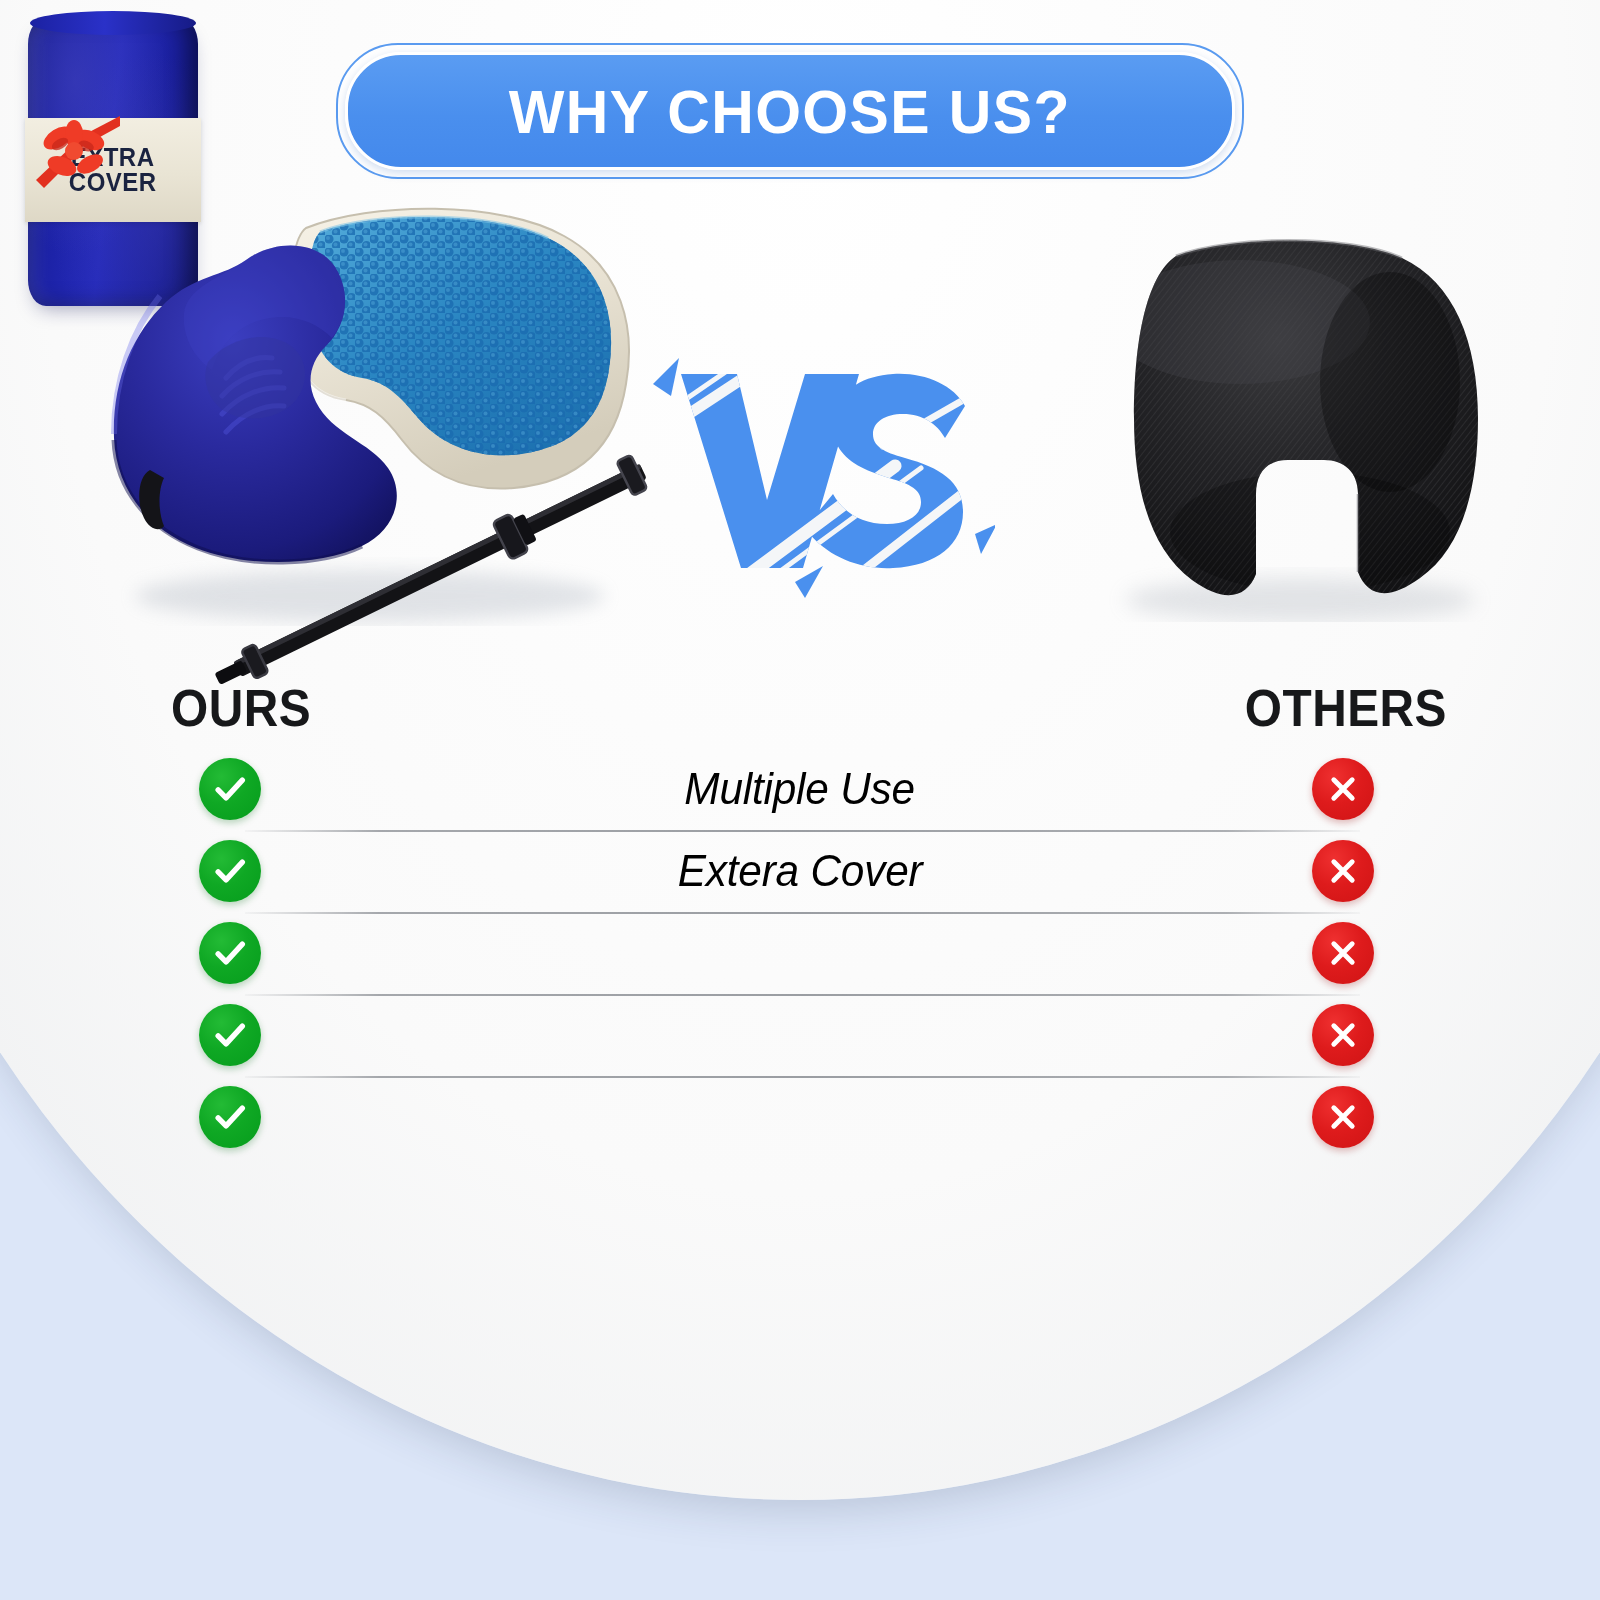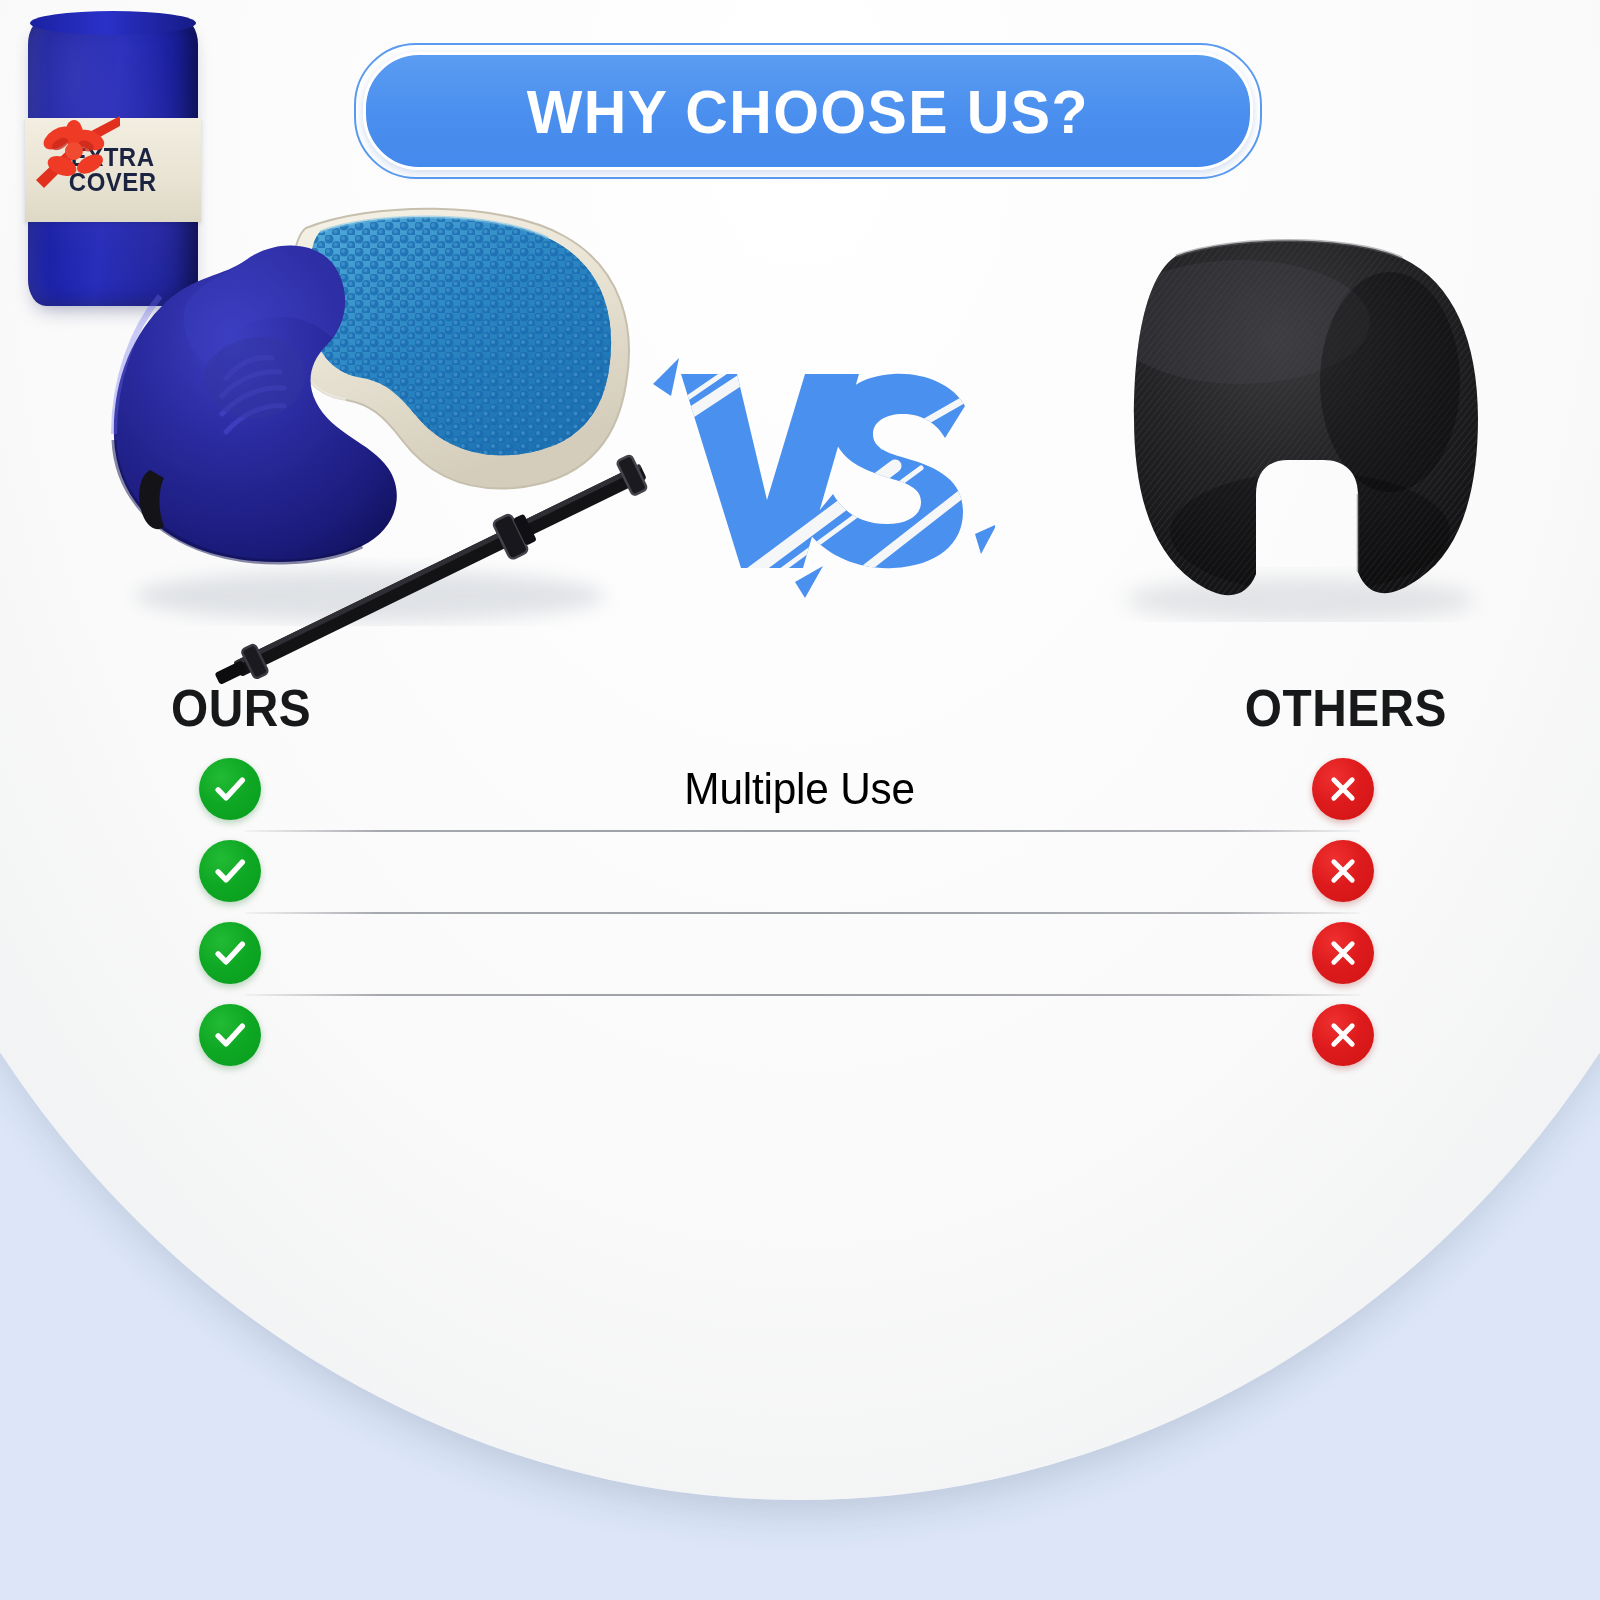--- a/index.html
+++ b/index.html
@@ -17,21 +17,21 @@
     position:absolute;
     left:-180px; top:-620px;
     width:1960px; height:2120px;
     border-radius:50%;
     background:radial-gradient(ellipse at 50% 35%, #ffffff 0%, #fafafa 55%, #f1f2f3 78%, #e9ebed 100%);
     box-shadow:0 26px 46px -18px rgba(40,55,85,.20);
   }
 
   
   .title-wrap{
-    position:absolute; left:363px; top:52px;
+    position:absolute; left:345px; top:52px;
     width:890px; height:118px;
   }
   .title-ring{
     position:absolute; inset:-9px;
     border:2px solid #5a9bf0;
     border-radius:62px;
     background:#ffffff;
   }
   .title-pill{
     position:absolute; inset:0;
@@ -96,21 +96,21 @@
     letter-spacing:.5px; transform:scaleX(.92);
   }
   .hdr-ours{ left:165px; }
   .hdr-others{ left:1236px; }
 
   
   .table{ position:absolute; left:0; top:748px; width:1600px; }
   .row{
     position:relative;
     height:82px;
-    display:flex; align-items:center;
+    display:flex; align-items:center;font-style:italic;
   }
   .row + .row::before{
     content:"";
     position:absolute; left:245px; right:240px; top:0;
     height:2px;
     background:linear-gradient(90deg,rgba(120,125,132,.05),rgba(95,100,108,.55) 12%,rgba(95,100,108,.62) 50%,rgba(95,100,108,.50) 88%,rgba(120,125,132,.05));
     box-shadow:0 3px 5px -2px rgba(80,85,95,.35);
   }
   .mark{
     position:absolute;
@@ -355,20 +355,23 @@
             <path d="M6.2 6.2 L17.8 17.8 M17.8 6.2 L6.2 17.8" stroke="#ffffff" stroke-width="3.1" fill="none" stroke-linecap="round"></path>
           </svg>
         </div>
       </div>
       <div class="row">
         <div class="mark left yes">
           <svg viewBox="0 0 24 24">
             <path d="M4.5 12.6 L9.5 17.6 L19.8 6.4" stroke="#ffffff" stroke-width="3.4" fill="none" stroke-linecap="round" stroke-linejoin="round"></path>
           </svg>
         </div>
+        <div class="label-wrap">
+          <span class="label">Extera Cover</span>
+        </div>
         <div class="mark right no">
           <svg viewBox="0 0 24 24">
             <path d="M6.2 6.2 L17.8 17.8 M17.8 6.2 L6.2 17.8" stroke="#ffffff" stroke-width="3.1" fill="none" stroke-linecap="round"></path>
           </svg>
         </div>
       </div>
       <div class="row">
         <div class="mark left yes">
           <svg viewBox="0 0 24 24">
             <path d="M4.5 12.6 L9.5 17.6 L19.8 6.4" stroke="#ffffff" stroke-width="3.4" fill="none" stroke-linecap="round" stroke-linejoin="round"></path>
@@ -385,15 +388,27 @@
           <svg viewBox="0 0 24 24">
             <path d="M4.5 12.6 L9.5 17.6 L19.8 6.4" stroke="#ffffff" stroke-width="3.4" fill="none" stroke-linecap="round" stroke-linejoin="round"></path>
           </svg>
         </div>
         <div class="mark right no">
           <svg viewBox="0 0 24 24">
             <path d="M6.2 6.2 L17.8 17.8 M17.8 6.2 L6.2 17.8" stroke="#ffffff" stroke-width="3.1" fill="none" stroke-linecap="round"></path>
           </svg>
         </div>
       </div>
+      <div class="row">
+        <div class="mark left yes">
+          <svg viewBox="0 0 24 24">
+            <path d="M4.5 12.6 L9.5 17.6 L19.8 6.4" stroke="#ffffff" stroke-width="3.4" fill="none" stroke-linecap="round" stroke-linejoin="round"></path>
+          </svg>
+        </div>
+        <div class="mark right no">
+          <svg viewBox="0 0 24 24">
+            <path d="M6.2 6.2 L17.8 17.8 M17.8 6.2 L6.2 17.8" stroke="#ffffff" stroke-width="3.1" fill="none" stroke-linecap="round"></path>
+          </svg>
+        </div>
+      </div>
     </div>
 
 </div>
 
 </body></html>

